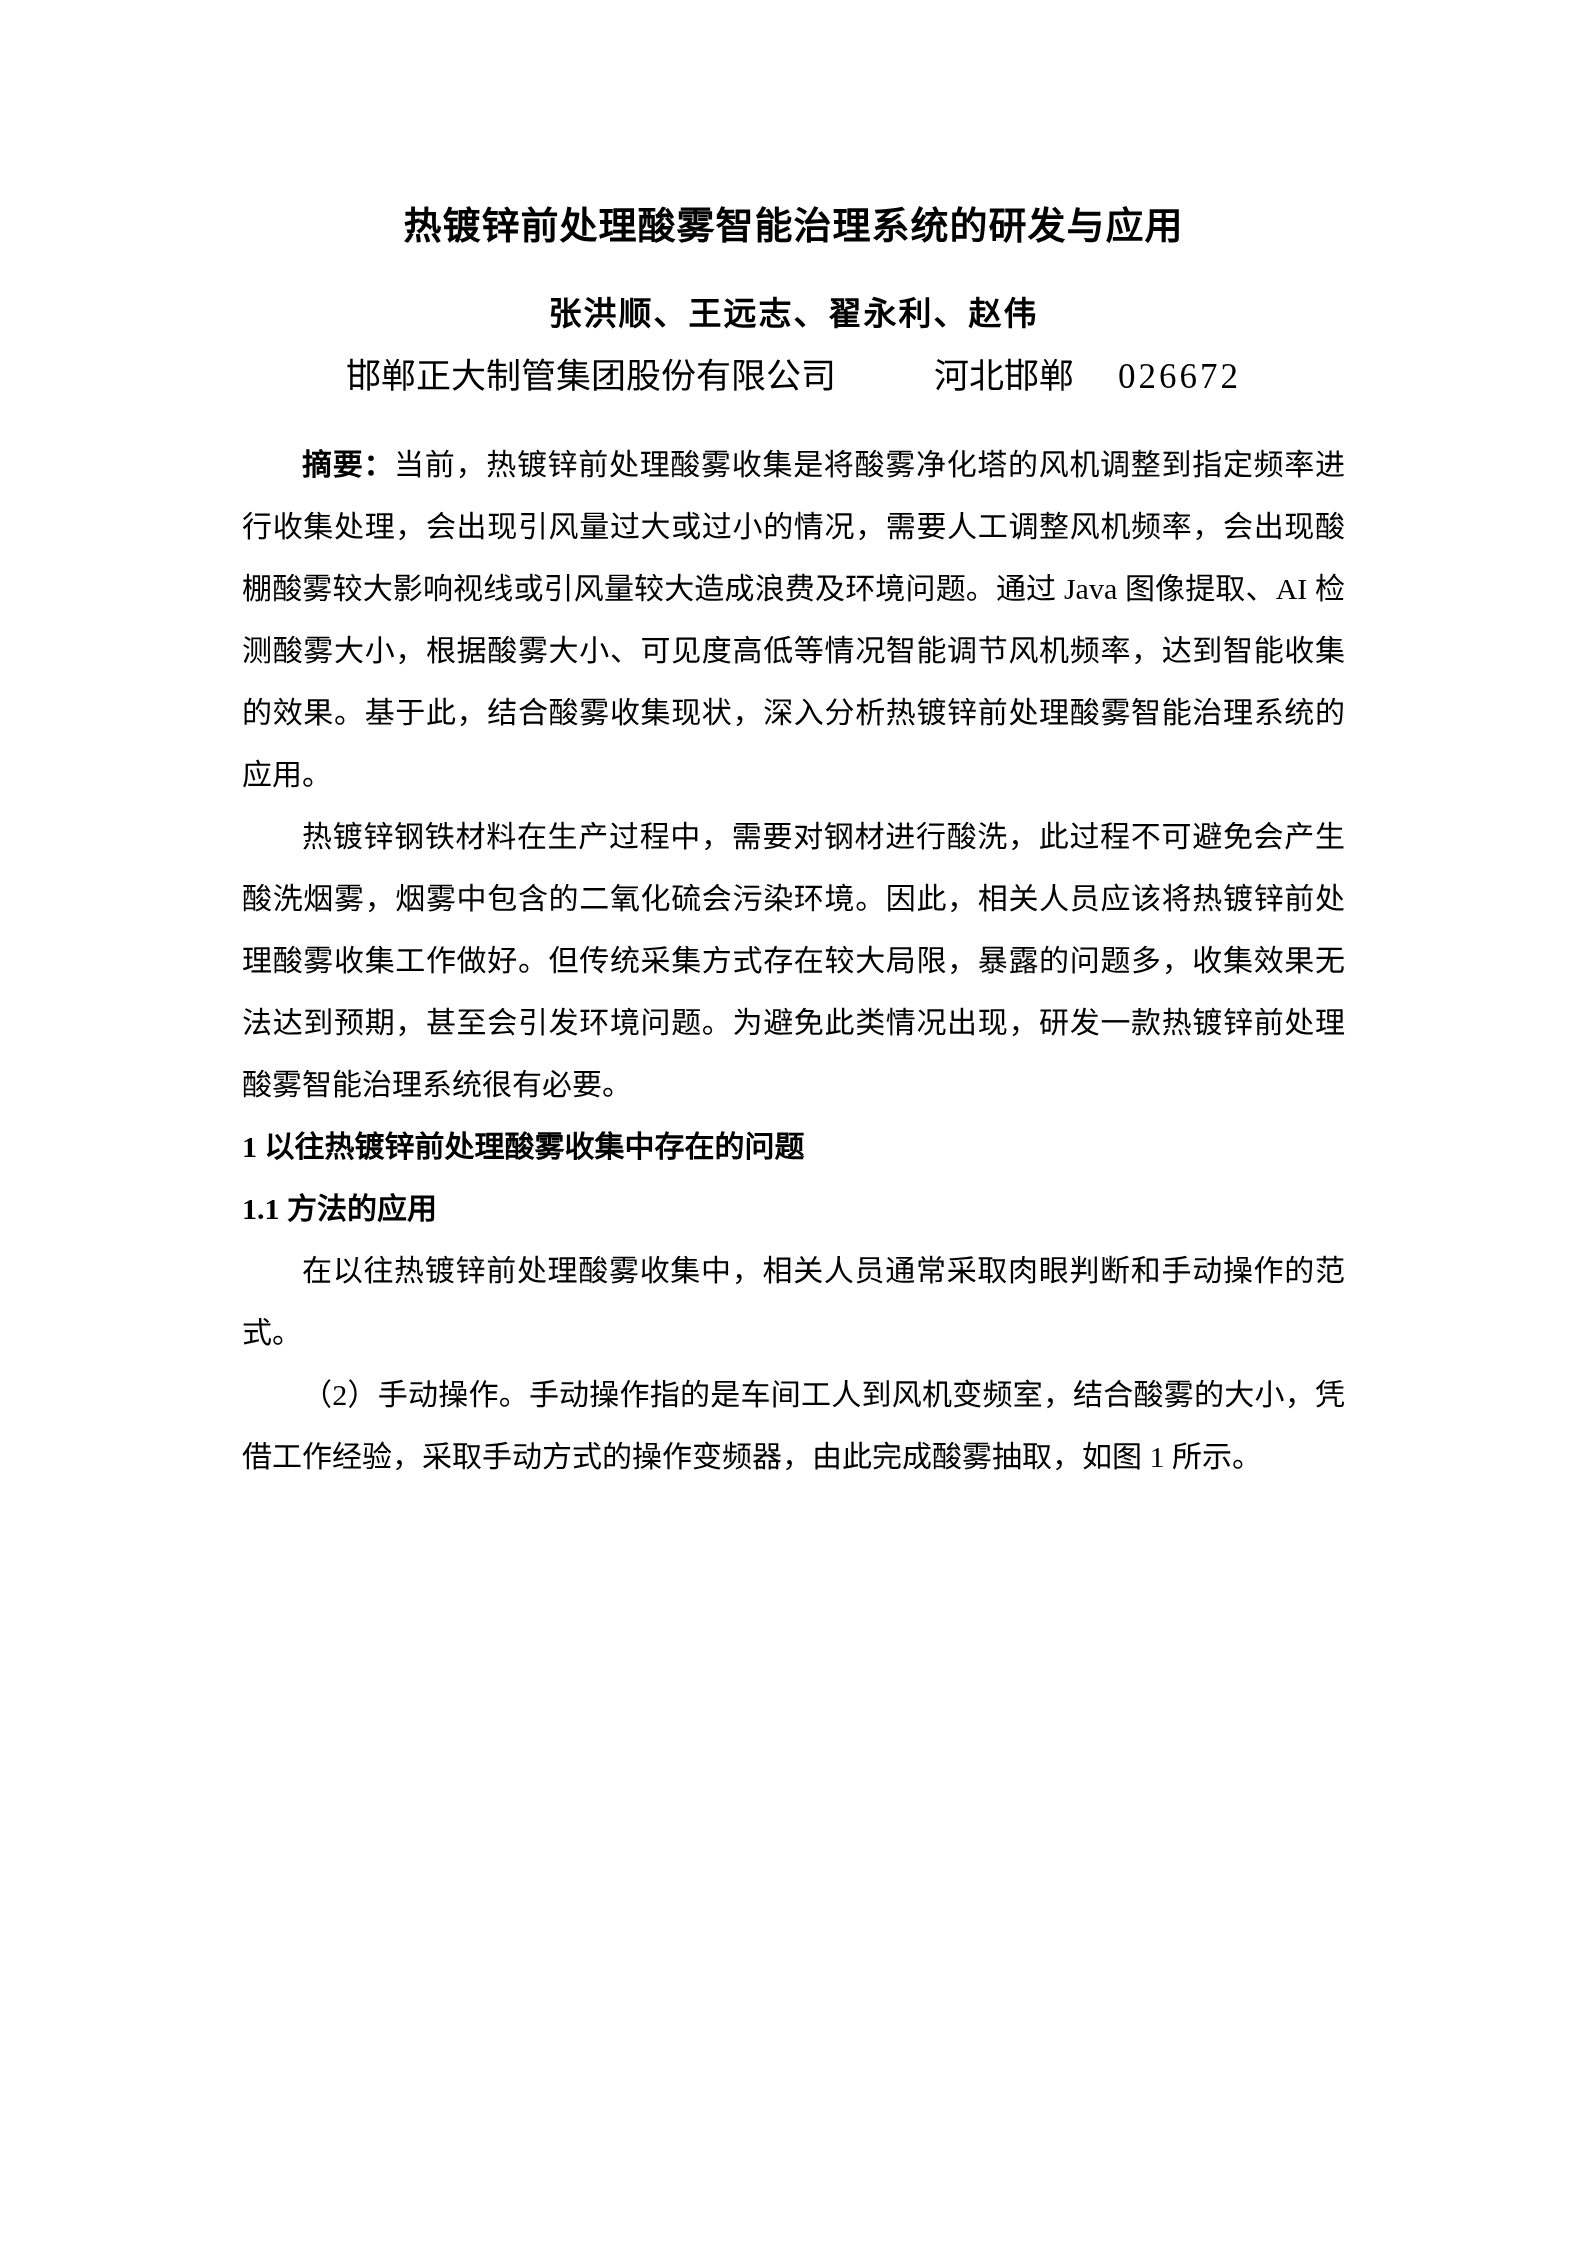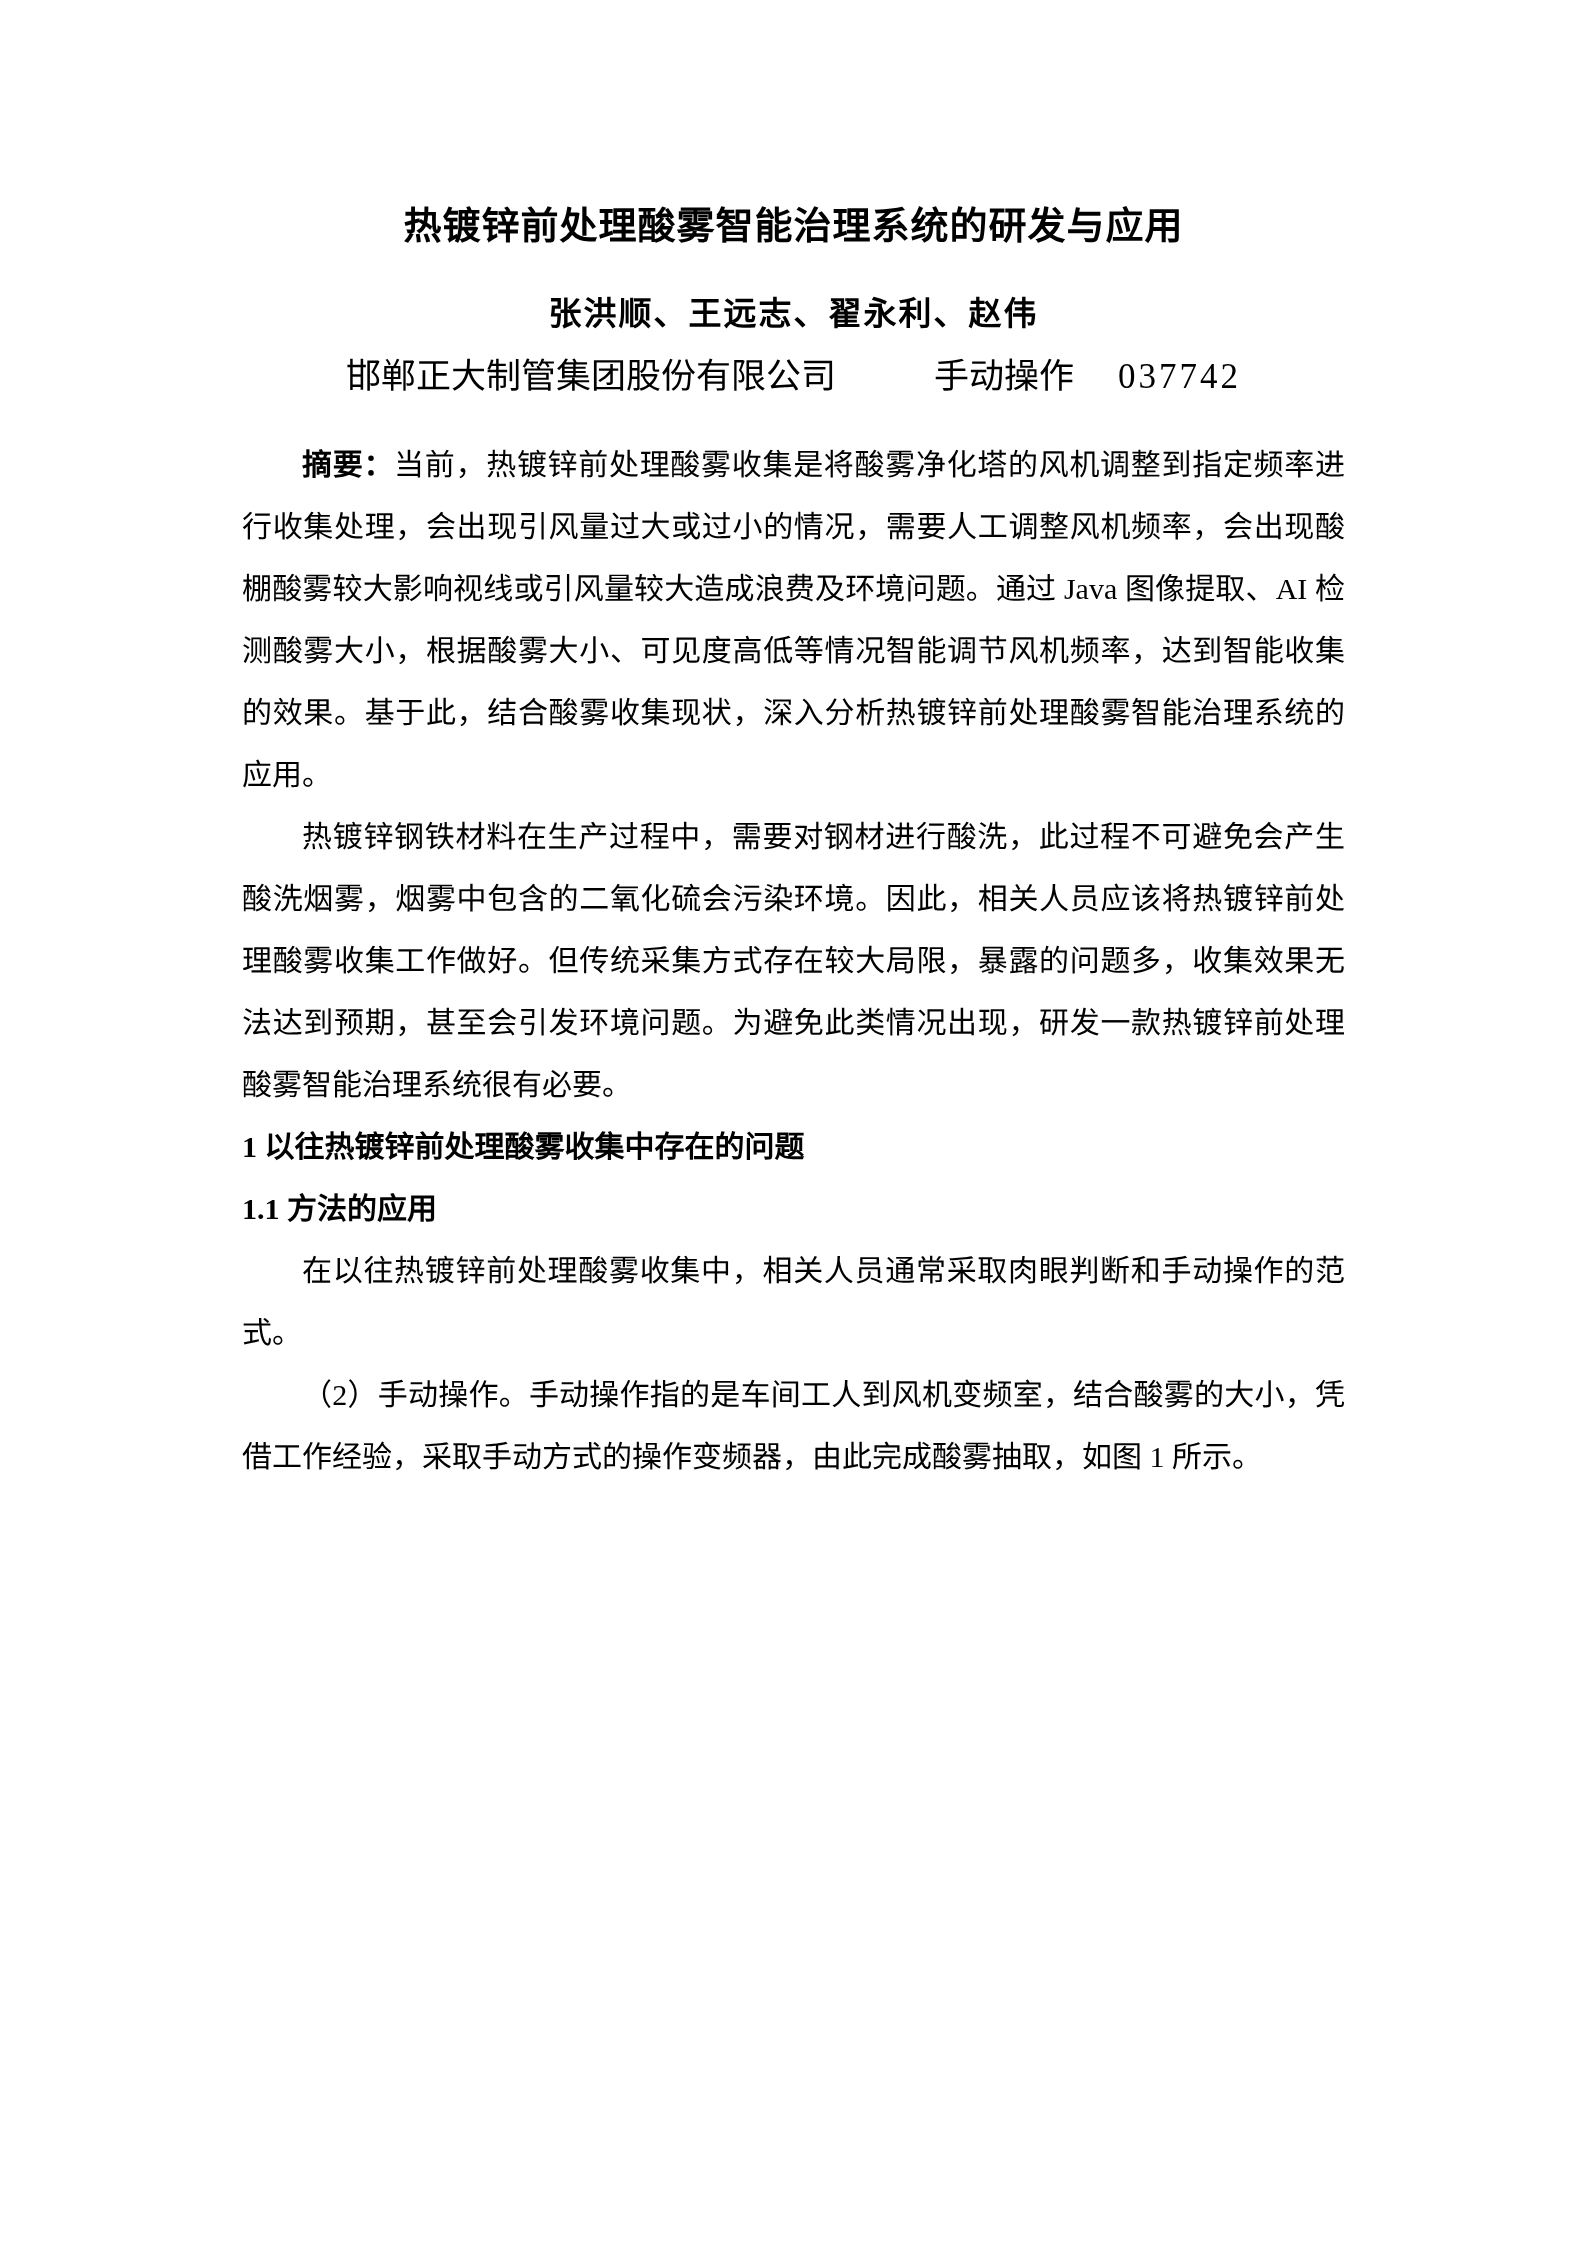--- a/index.html
+++ b/index.html
@@ -72,21 +72,21 @@
 </head>
 <body>
 
 <div class="page">
 
   <h1 class="title">热镀锌前处理酸雾智能治理系统的研发与应用</h1>
 
   <div class="authors">张洪顺、王远志、翟永利、赵伟</div>
 
   <div class="affiliation">
-    <span class="aff-org">邯郸正大制管集团股份有限公司</span><span class="aff-location">手动操作</span><span class="aff-zip">037742</span>
+    <span class="aff-org">邯郸正大制管集团股份有限公司</span><span class="aff-location">河北邯郸</span><span class="aff-zip">026672</span>
   </div>
 
   <div class="doc-body">
 
     <p class="para"><span class="runin-label">摘要：</span><span>当前，热镀锌前处理酸雾收集是将酸雾净化塔的风机调整到指定频率进行收集处理，会出现引风量过大或过小的情况，需要人工调整风机频率，会出现酸棚酸雾较大影响视线或引风量较大造成浪费及环境问题。通过 Java 图像提取、AI 检测酸雾大小，根据酸雾大小、可见度高低等情况智能调节风机频率，达到智能收集的效果。基于此，结合酸雾收集现状，深入分析热镀锌前处理酸雾智能治理系统的应用。</span></p>
 
 
 
     <p class="para">热镀锌钢铁材料在生产过程中，需要对钢材进行酸洗，此过程不可避免会产生酸洗烟雾，烟雾中包含的二氧化硫会污染环境。因此，相关人员应该将热镀锌前处理酸雾收集工作做好。但传统采集方式存在较大局限，暴露的问题多，收集效果无法达到预期，甚至会引发环境问题。为避免此类情况出现，研发一款热镀锌前处理酸雾智能治理系统很有必要。</p>
 

